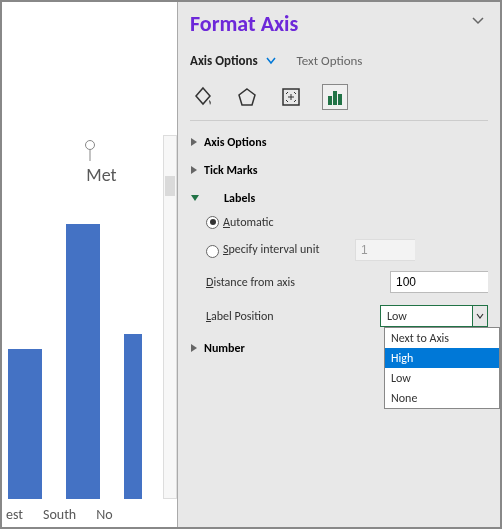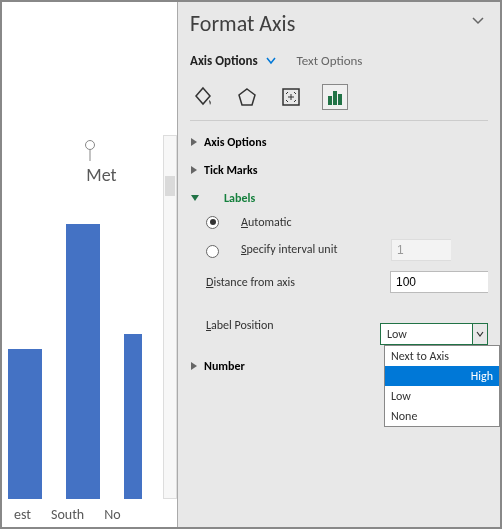--- a/index.html
+++ b/index.html
@@ -7,62 +7,62 @@
   .main { display: flex; width: 100%; height: 100%; }
   .chart-area { width: 176px; height: 100%; border-right: 1px solid #aaa; position: relative; background: #fff; }
   .format-pane { flex: 1; background: #e8e8e8; padding: 8px 12px; position: relative; }
 
   
   .chart-title { position: absolute; top: 162px; left: 0; right: 0; text-align: center; font-size: 18px; color: #595959; padding-left: 24px; }
   .chart-title-handle { position: absolute; top: 138px; left: 50%; transform: translateX(-50%); width: 10px; height: 10px; border: 1px solid #888; border-radius: 50%; background: #fff; }
   .chart-title-line { position: absolute; top: 148px; left: 50%; transform: translateX(-50%); width: 1px; height: 11px; background: #888; }
   .bars { position: absolute; left: 0; right: 10px; bottom: 28px; height: 310px; display: flex; align-items: flex-end; gap: 24px; padding-left: 6px; }
   .bar { width: 34px; background: #4472c4; }
-  .axis-labels { position: absolute; left: 8px; right: 0; bottom: 4px; display: flex; }
+  .axis-labels { position: absolute; left: 0; right: 0; bottom: 4px; display: flex; }
   .axis-labels span { font-size: 14px; color: #595959; }
   .scroll { position: absolute; right: 0; top: 133px; bottom: 28px; width: 14px; border: 1px solid #ddd; background: #f7f7f7; }
   .scroll-thumb { position: absolute; top: 40px; left: 1px; width: 10px; height: 20px; background: #dadada; }
 
   
-  .pane-title { font-size: 22px; color: #404040; font-weight: 400; }
+  .pane-title { font-size: 22px; color: #6d28d9; font-weight: 700; }
   .close-chevron { position: absolute; right: 16px; top: 14px; cursor: pointer; }
   .close-chevron svg { display: block; }
   .tabs { margin-top: 16px; font-size: 13px; }
   .tabs span { margin-right: 4px; }
   .tab-axis { font-weight: 600; color: #222; cursor: pointer; display: inline-flex; align-items: center; gap: 4px; }
   .tab-text { color: #666; cursor: pointer; margin-left: 10px; }
   .tab-chev svg { display: block; }
   .icon-row { display: flex; gap: 18px; margin-top: 16px; align-items: center; }
   .icon-btn { width: 26px; height: 26px; display: flex; align-items: center; justify-content: center; cursor: pointer; }
   .icon-btn.active { border: 1px solid #888; background: #f0f0f0; }
   .divider { border: none; border-top: 1px solid #ccc; margin-top: 10px; }
 
   .section { margin-top: 14px; }
   .sec-head { display: flex; align-items: center; gap: 6px; font-weight: 600; font-size: 12px; cursor: pointer; }
   .sec-head.collapsed .tri { transform: none; }
   .sec-head .tri svg { display: block; }
-  .sec-head.expanded { color: #15803d; gap: 24px; }
+  .sec-head.expanded { color: #000000; gap: 24px; }
   .sec-body { margin-top: 10px; padding-left: 16px; font-size: 12px; color: #333; }
   .sub-label { color: #555; margin-bottom: 10px; }
-  .radio-row { display: flex; align-items: center; gap: 22px; margin-bottom: 10px; }
+  .radio-row { display: flex; align-items: center; gap: 4px; margin-bottom: 10px; }
   .radio { width: 13px; height: 13px; border: 1px solid #666; border-radius: 50%; display: inline-flex; align-items: center; justify-content: center; background: #fff; }
   .radio.checked::after { content: ""; width: 6px; height: 6px; background: #333; border-radius: 50%; }
   .row { display: flex; align-items: center; margin-bottom: 12px; }
   .row-label { flex: 1; color: #333; }
   .row-input { width: 98px; border: 1px solid #bbb; background: #fff; padding: 3px 5px; font-size: 12px; }
   .specify-input { width: 60px; }
   .u { text-decoration: underline; }
 
   
-  .dropdown-wrap { position: relative; margin-top: 18px; }
+  .dropdown-wrap { position: relative; }
   .dropdown-field { width: 108px; border: 1px solid #217346; background: #fff; padding: 3px 6px; font-size: 12px; display: flex; align-items: center; justify-content: space-between; position: relative; }
   .dropdown-btn { position: absolute; right: -1px; top: -1px; bottom: -1px; width: 16px; border: 1px solid #217346; background: #e8e8e8; display: flex; align-items: center; justify-content: center; }
   .dropdown-list { position: absolute; top: 22px; left: 4px; width: 116px; background: #fff; border: 1px solid #888; z-index: 10; }
   .dropdown-list div { padding: 3px 6px; font-size: 12px; cursor: pointer; }
-  .dropdown-list div.selected { background: #0078d7; color: #fff; text-align: right; }
+  .dropdown-list div.selected { background: #0078d7; color: #fff; }
 </style>
 </head>
 <body>
 
 <div class="main">
   <div class="chart-area">
     <div class="chart-title-handle"></div>
     <div class="chart-title-line"></div>
     <div class="chart-title">Met</div>
     <div class="bars">

